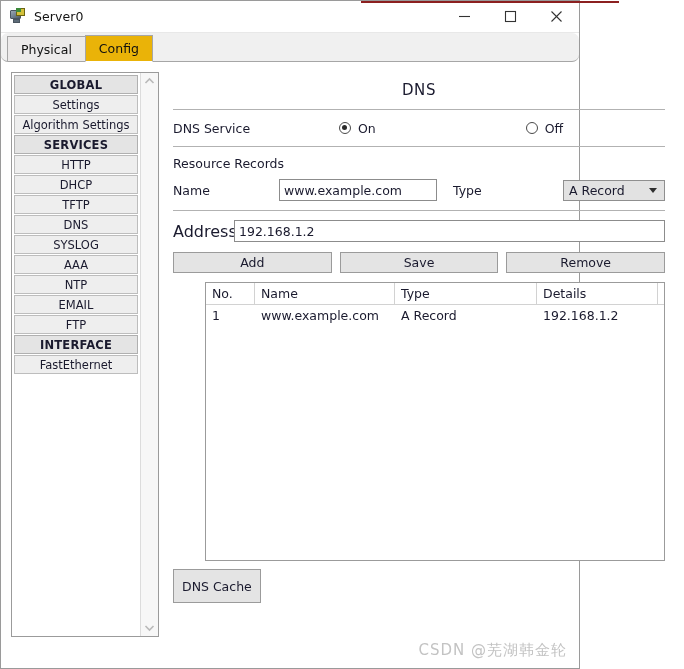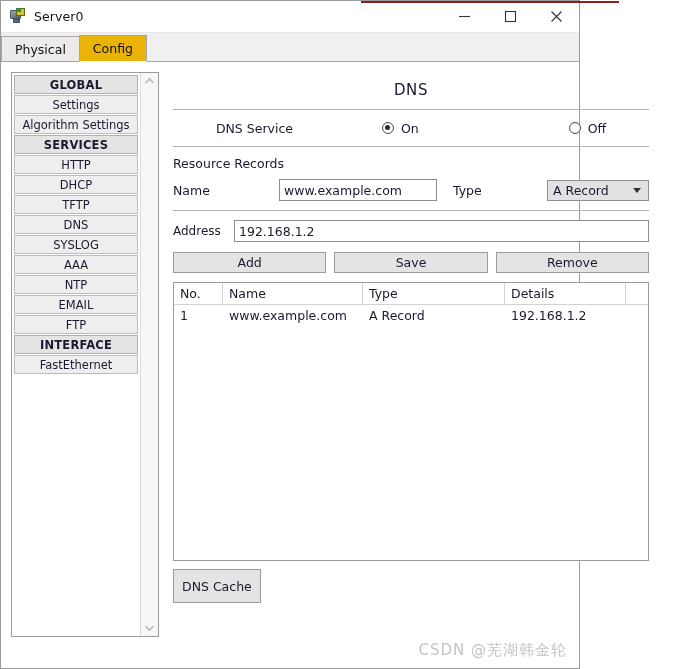--- a/index.html
+++ b/index.html
@@ -106,22 +106,24 @@
   .win-btn svg { display: block; }
 
   
   #tabstrip {
     height: 29px;
     min-height: 29px;
     background: #f0f0f0;
     border-bottom: 1px solid #a6a6a6;
     display: flex;
     align-items: flex-end;
-    box-sizing: border-box;
-    position: relative;
+    padding-left: 6px;
+    box-sizing: border-box;
+    position: relative;
+    border-radius: 7px;
   }
   .tab {
     height: 25px;
     padding: 0 13px;
     display: flex;
     align-items: center;
     justify-content: center;
     font-size: 12.5px;
     color: #101010;
     background: #eceaea;
@@ -219,21 +221,20 @@
     height: 1px;
     background: #b2b2b2;
     width: 100%;
   }
 
   .row-service {
     height: 36px;
     display: flex;
     align-items: center;
     font-size: 12.5px;
-    justify-content: center;
   }
   .lbl-service { width: 166px; }
   .radio-wrap {
     display: flex;
     align-items: center;
     cursor: default;
   }
   .radio {
     width: 12px; height: 12px;
     border: 1.5px solid #4a4a4a;
@@ -303,21 +304,21 @@
     border-left: 4px solid transparent;
     border-right: 4px solid transparent;
     border-top: 5px solid #2f2f2f;
   }
 
   .row-address {
     display: flex;
     align-items: center;
     padding: 9px 0 10px 0;
   }
-  .lbl-address { width: 61px; font-size: 12px; }
+  .lbl-address { width: 61px; font-size: 16px; }
   .txt-address {
     flex: 1 1 auto;
     height: 22px;
     box-sizing: border-box;
     border: 1px solid #8c8c8c;
     background: #ffffff;
     font-family: "DejaVu Sans", "Liberation Sans", sans-serif;
     font-size: 12.5px;
     color: #1a1a2e;
     padding: 0 4px;
@@ -343,20 +344,21 @@
     justify-content: center;
   }
 
   
   #records-table {
     height: 279px;
     box-sizing: border-box;
     border: 1px solid #9b9b9b;
     background: #ffffff;
     overflow: hidden;
+    margin-left: 32px;
   }
   .thead {
     display: flex;
     height: 21px;
     align-items: center;
     font-size: 12.5px;
     border-bottom: 1px solid #d2d2d2;
   }
   .thead .th {
     box-sizing: border-box;

